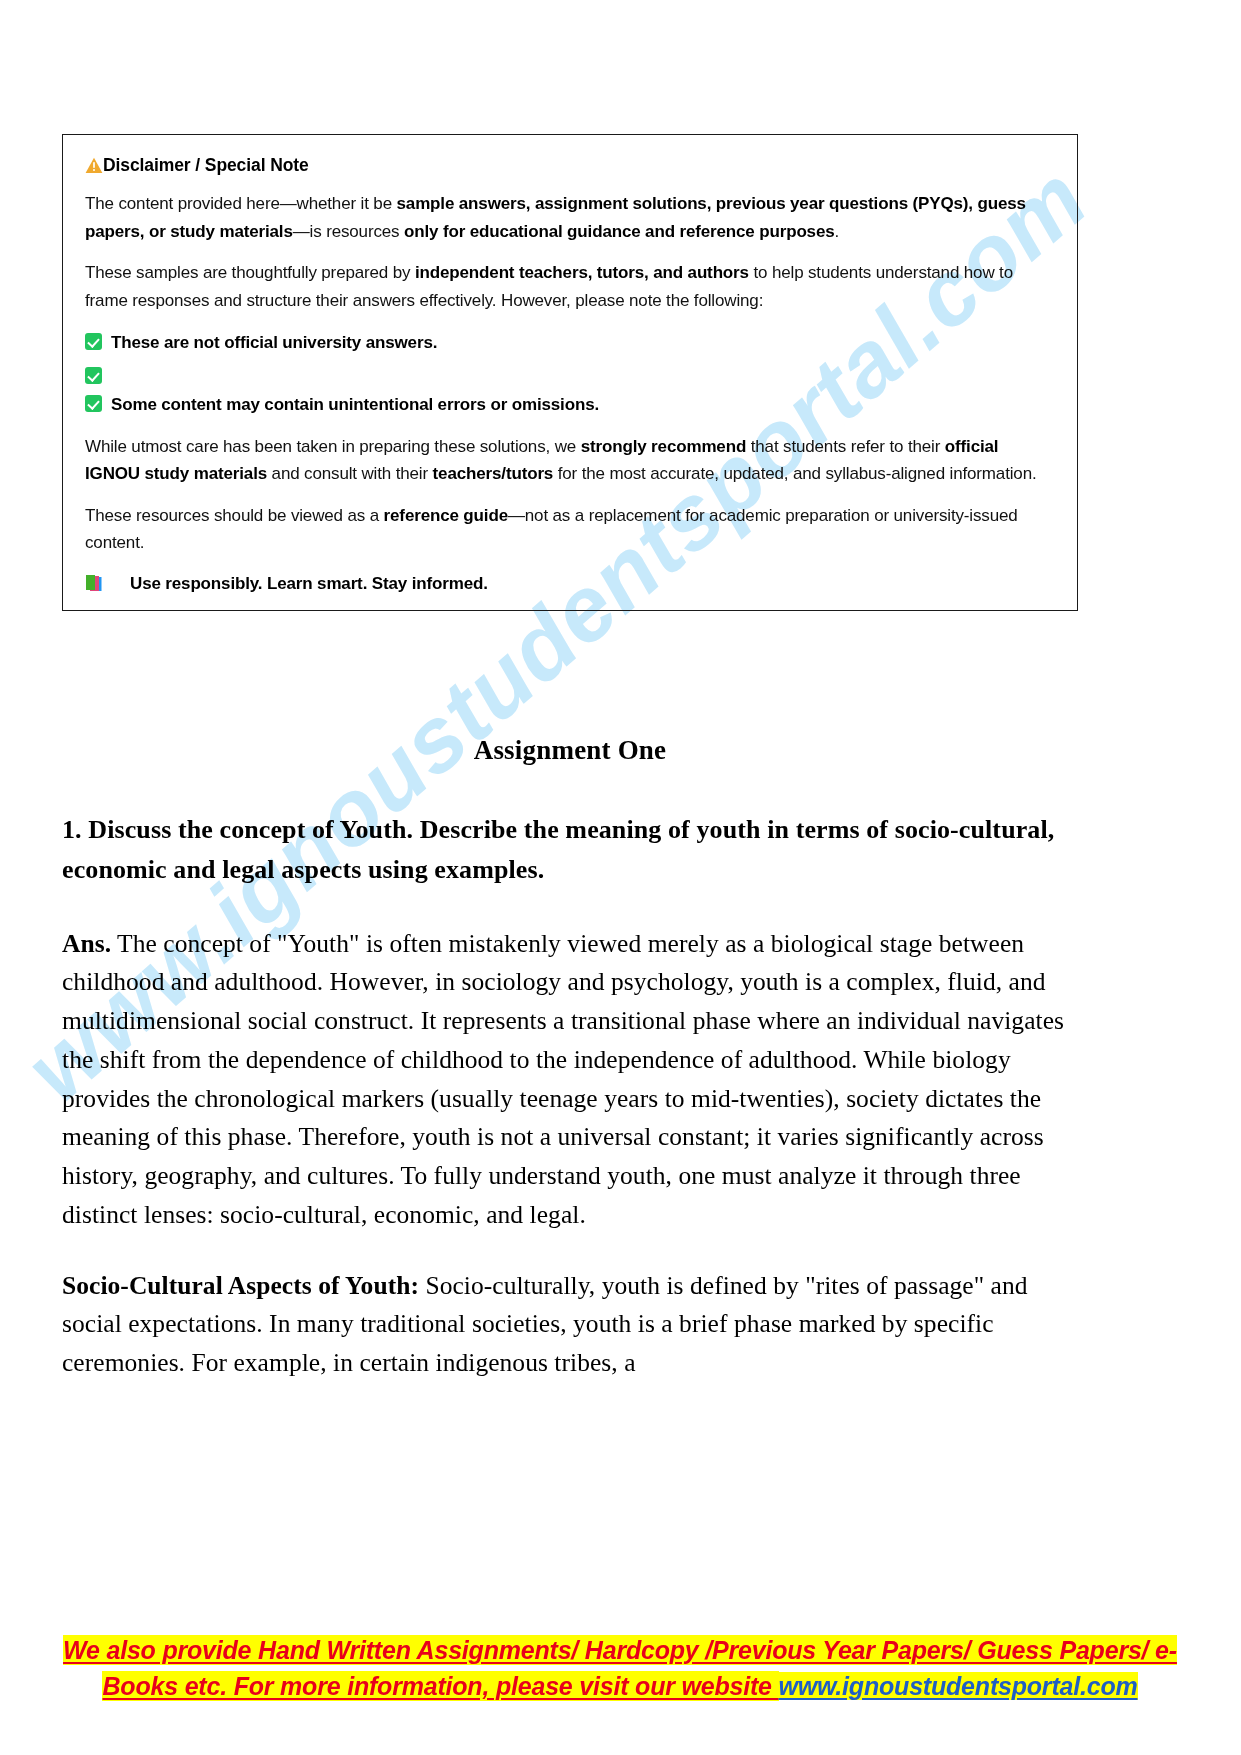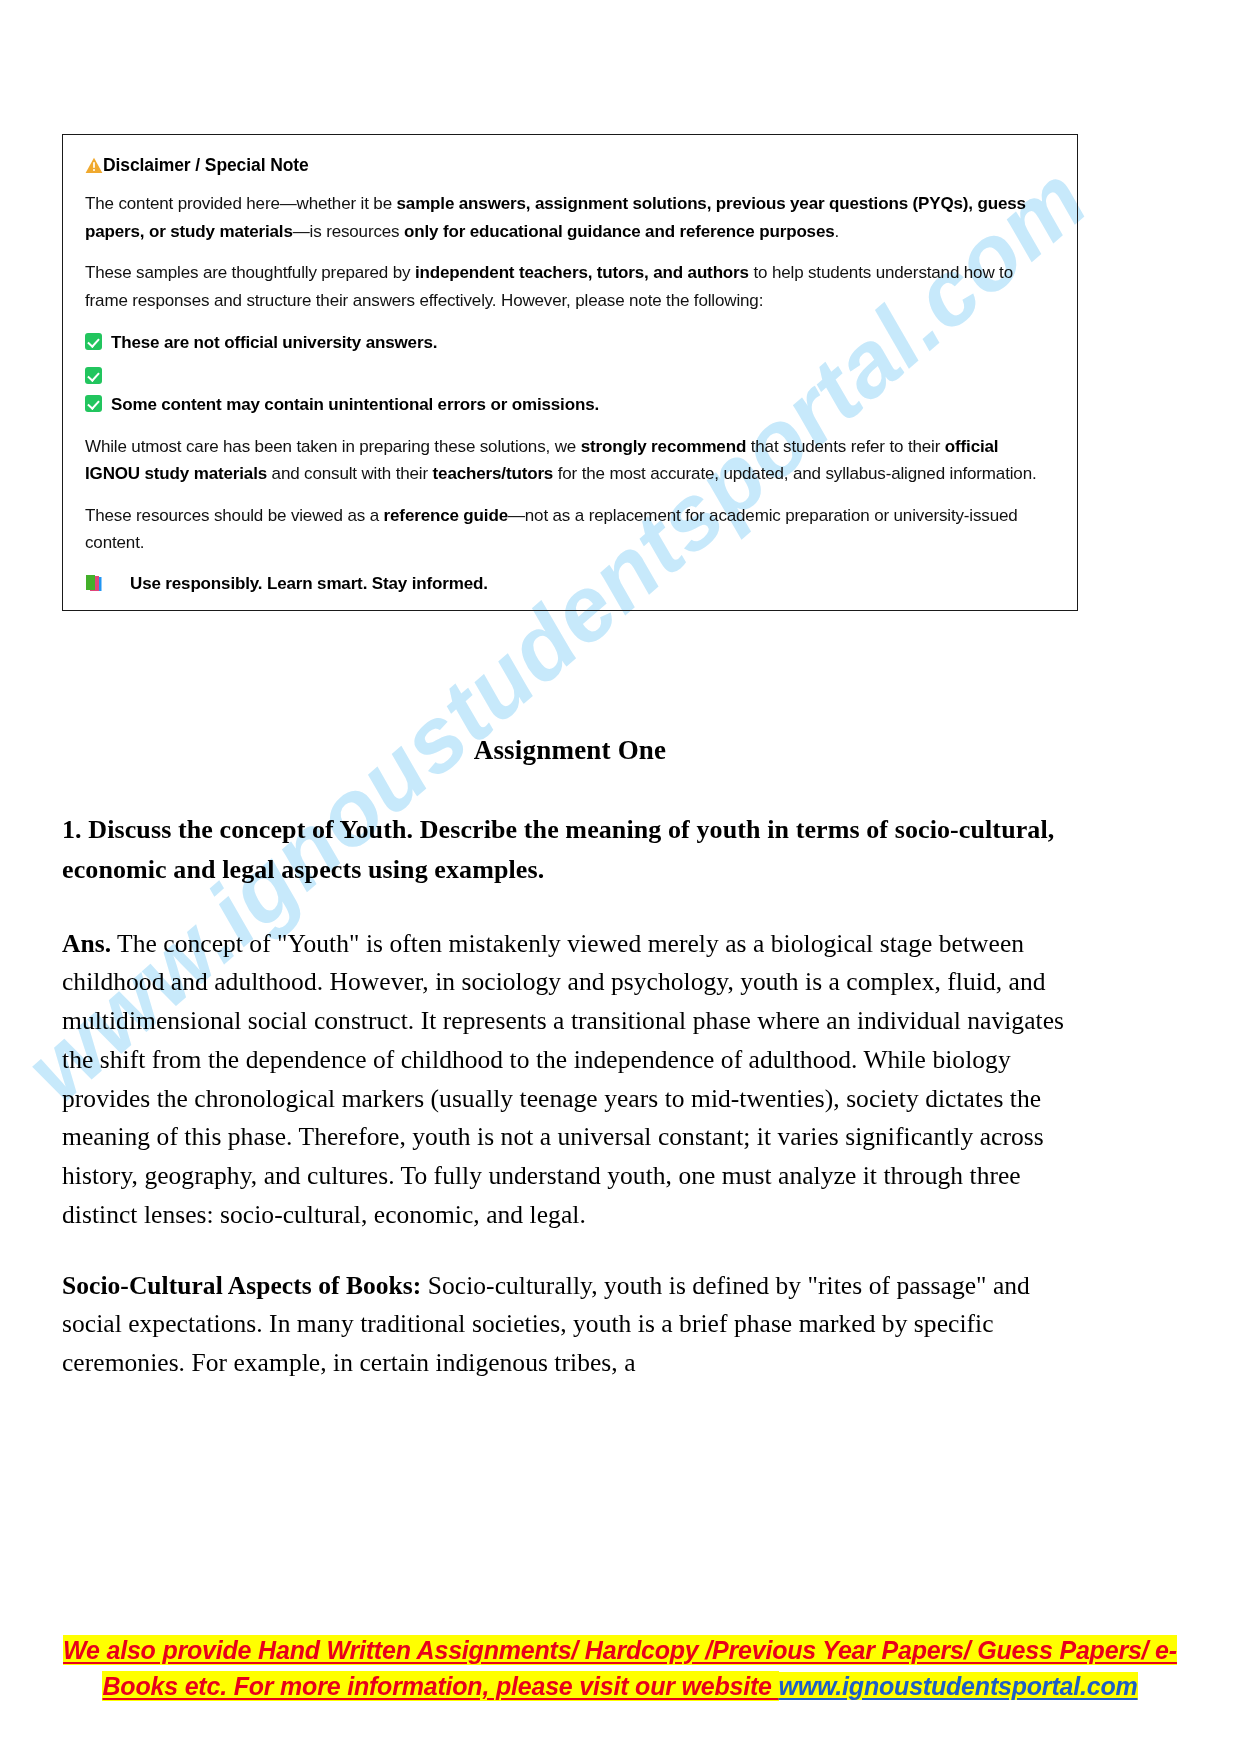--- a/index.html
+++ b/index.html
@@ -276,21 +276,21 @@
   </div>
 
   <div id="body-content">
 
     <div class="assignment-title">Assignment One</div>
 
     <div class="question-heading">1. Discuss the concept of Youth. Describe the meaning of youth in terms of socio-cultural, economic and legal aspects using examples.</div>
 
     <p class="ans-para"><b>Ans.</b><span> The concept of "Youth" is often mistakenly viewed merely as a biological stage between childhood and adulthood. However, in sociology and psychology, youth is a complex, fluid, and multidimensional social construct. It represents a transitional phase where an individual navigates the shift from the dependence of childhood to the independence of adulthood. While biology provides the chronological markers (usually teenage years to mid-twenties), society dictates the meaning of this phase. Therefore, youth is not a universal constant; it varies significantly across history, geography, and cultures. To fully understand youth, one must analyze it through three distinct lenses: socio-cultural, economic, and legal.</span></p>
 
-    <p class="ans-para"><b>Socio-Cultural Aspects of Books:</b><span> Socio-culturally, youth is defined by "rites of passage" and social expectations. In many traditional societies, youth is a brief phase marked by specific ceremonies. For example, in certain indigenous tribes, a</span></p>
+    <p class="ans-para"><b>Socio-Cultural Aspects of Youth:</b><span> Socio-culturally, youth is defined by "rites of passage" and social expectations. In many traditional societies, youth is a brief phase marked by specific ceremonies. For example, in certain indigenous tribes, a</span></p>
 
   </div>
 
   <div id="footer-banner">
     <div class="footer-line">
       <span class="footer-seg">We also provide Hand Written Assignments/ Hardcopy /Previous Year Papers/ Guess Papers/ e-</span>
     </div>
     <div class="footer-line">
       <span class="footer-seg">Books etc. For more information, please visit our website </span><span class="footer-url">www.ignoustudentsportal.com</span>
     </div>

